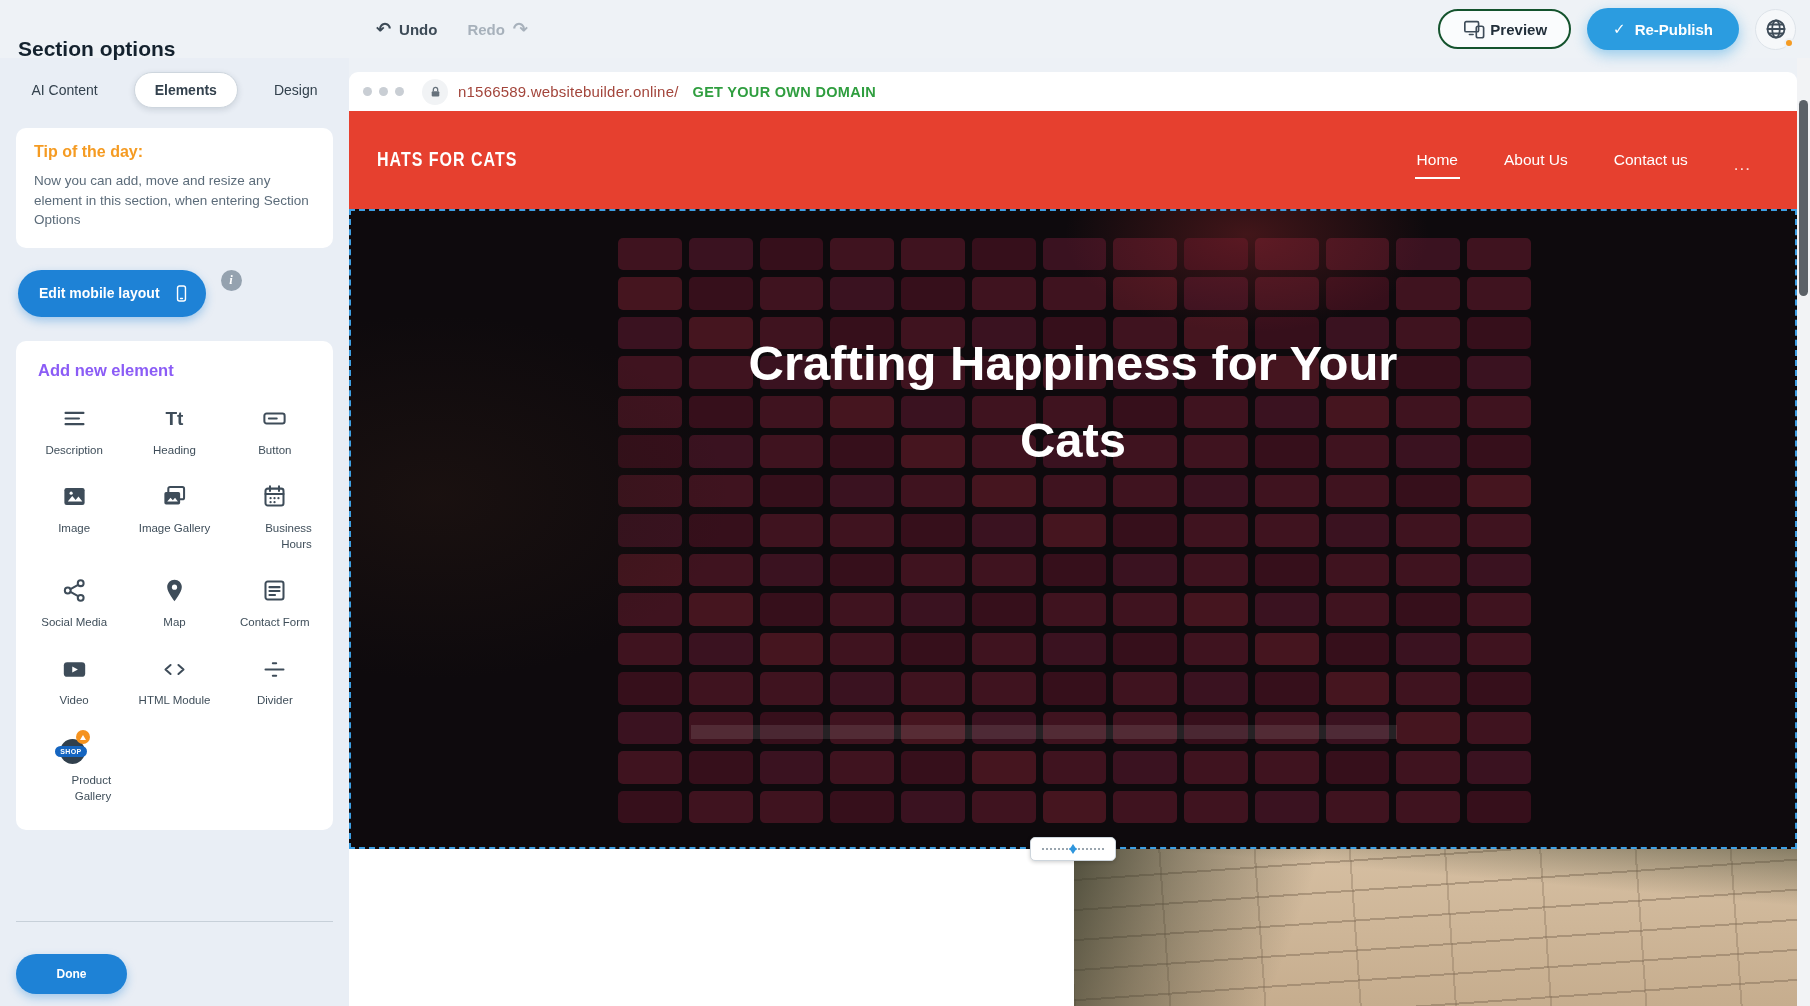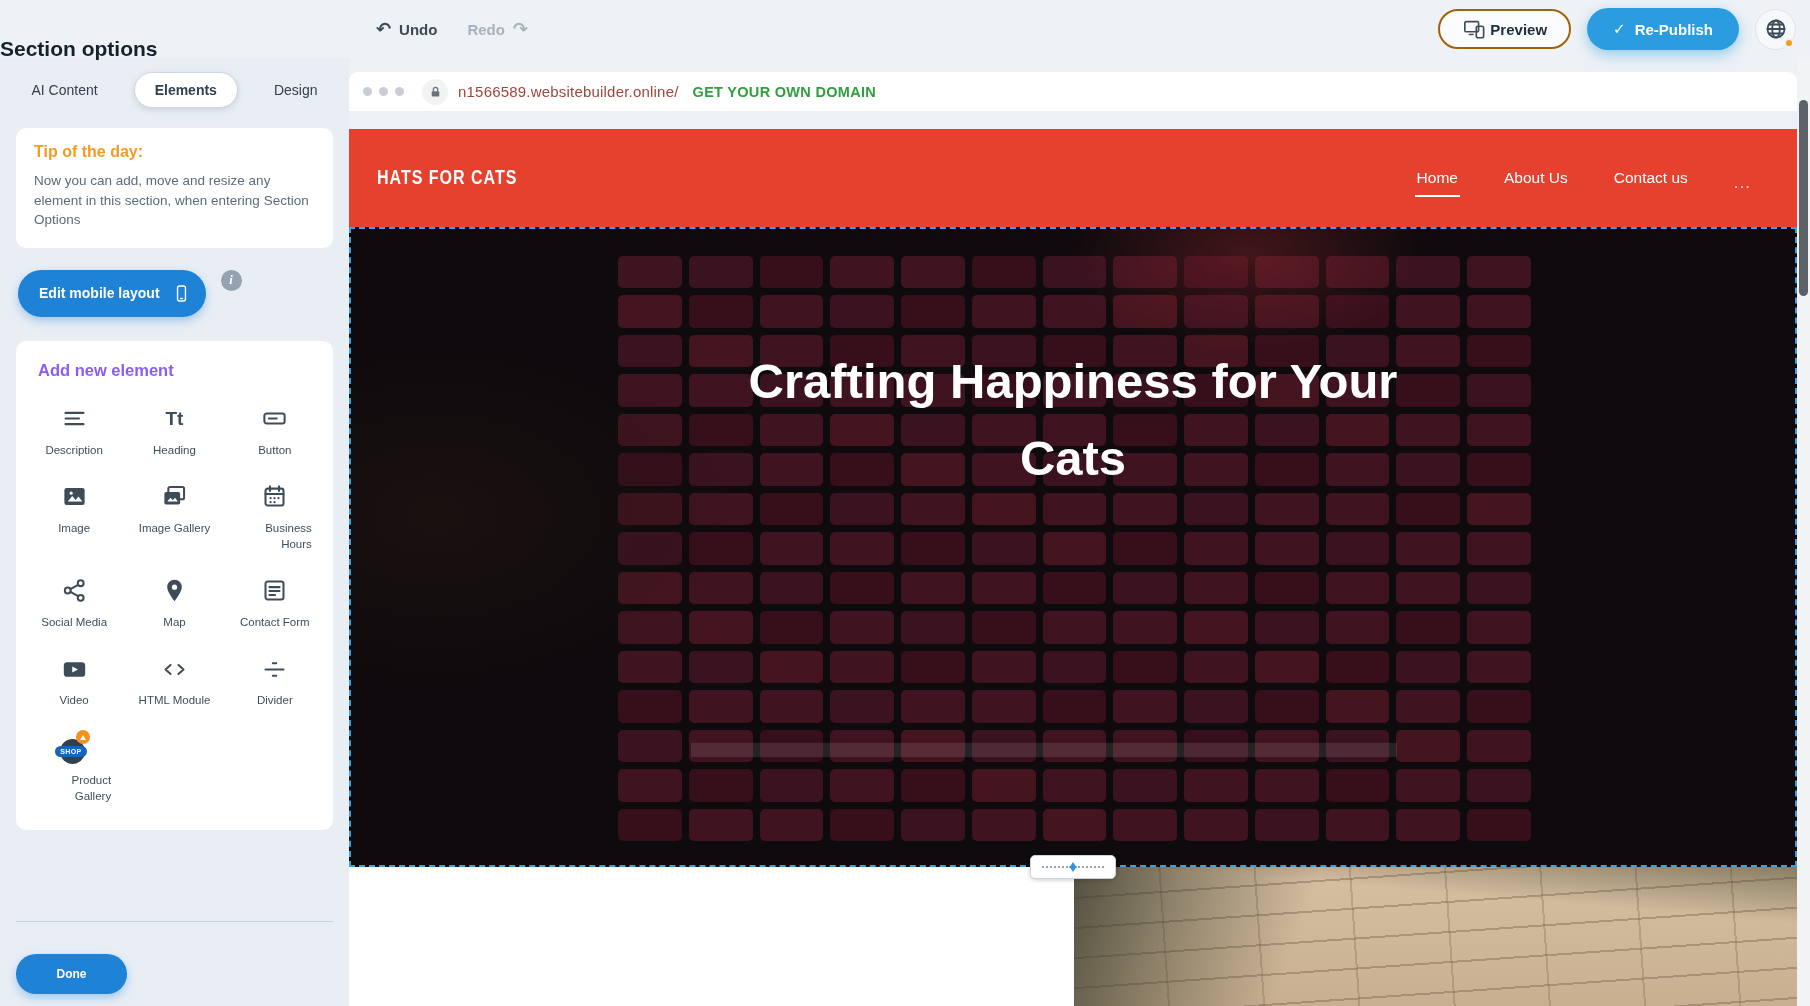--- a/index.html
+++ b/index.html
@@ -5,28 +5,28 @@
   * { margin:0; padding:0; box-sizing:border-box; }
   html,body { width:1810px; height:1006px; }
   body {
     font-family:"Liberation Sans","DejaVu Sans",sans-serif;
     background:#edf1f6; overflow:hidden; position:relative; color:#1b2a38;
   }
   button { font-family:inherit; border:none; background:none; cursor:pointer; }
 
   
   .topbar { position:absolute; top:0; left:0; width:1810px; height:58px; background:#eef2f6; display:flex; align-items:center; z-index:8; }
-  .topbar h1 { font-size:21px; font-weight:700; color:#14222e; width:352px;margin-top:40px; }
+  .topbar h1 { font-size:21px; font-weight:700; color:#14222e; padding-left:18px; width:352px;margin-top:40px; }
   .undoredo { display:flex; align-items:center; gap:30px; margin-left:24px; }
   .undo-btn, .redo-btn { font-size:15px; font-weight:700; display:flex; gap:8px; align-items:center; }
   .undo-btn { color:#3c4a56; }
   .redo-btn { color:#a7b1bb; cursor:default; }
   .u-ico { font-size:18px; line-height:1; }
   .top-actions { margin-left:auto; display:flex; align-items:center; gap:16px; padding-right:14px; }
-  .preview-btn { display:flex; align-items:center; gap:4px; height:40px; padding:0 22px; border:2px solid #a16207; border-radius:22px; background:#fafcfd; font-size:15px; font-weight:700; color:#222f3a; }
+  .preview-btn { display:flex; align-items:center; gap:4px; height:40px; padding:0 22px; border:2px solid #14532d; border-radius:22px; background:#fafcfd; font-size:15px; font-weight:700; color:#222f3a; }
   .republish-btn { display:flex; align-items:center; gap:9px; height:42px; padding:0 26px; border-radius:23px; background:#2b9ce0; color:#fff; font-size:15px; font-weight:700; box-shadow:0 5px 14px rgba(43,156,224,.45); }
   .check-ico { font-size:15px; font-weight:700; }
   .globe-btn { width:41px; height:41px; border-radius:50%; background:#f6f8fa; border:1px solid #dde3e9; display:flex; align-items:center; justify-content:center; position:relative; }
   .notif-dot { position:absolute; right:1px; bottom:1px; width:10px; height:10px; border-radius:50%; background:#f59b22; border:2px solid #eef2f6; }
 
   
   .sidebar { position:absolute; top:58px; left:0; width:349px; height:948px; background:#e9eef5; padding:12px 16px 4px; }
   .tabs { display:flex; justify-content:center; align-items:center; gap:24px; height:40px; margin-bottom:18px; }
   .tab { font-size:14px; color:#33414d; padding:9px 12px; border-radius:19px; }
   .tab.active { background:#fff; border:1px solid #ced6de; box-shadow:0 2px 6px rgba(30,50,70,.14); font-weight:700; padding:9px 20px; }
@@ -55,21 +55,21 @@
 
   
   .main { position:absolute; left:349px; top:58px; width:1448px; height:948px; }
   .browser-bar { position:absolute; top:14px; left:0; width:1448px; height:39px; background:#fff; border-radius:9px 9px 0 0; display:flex; align-items:center; padding:0 14px; gap:10px; }
   .win-dots { display:flex; gap:7px; margin-right:8px; }
   .win-dots span { width:9px; height:9px; border-radius:50%; background:#c9ced4; }
   .lock-wrap { display:flex; align-items:center; justify-content:center; width:26px; height:26px; border-radius:50%; background:#f1f3f5; }
   .url { font-size:15px; color:#a3453b; letter-spacing:.2px; }
   .domain-cta { font-size:14.5px; font-weight:700; color:#2f9e3f; margin-left:4px; letter-spacing:.3px; text-decoration:none; cursor:pointer; }
 
-  .site { position:absolute; top:71px; left:0; width:1448px; height:672px; background:#be185d; }
+  .site { position:absolute; top:53px; left:0; width:1448px; height:672px; background:#be185d; }
   .site-header { height:98px; background:#e6402f; display:flex; align-items:center; padding:0 46px 0 28px; }
   .logo { color:#fff; font-weight:700; font-size:16px; letter-spacing:1px; transform:scaleY(1.25); display:inline-block; }
   .site-nav { margin-left:auto; display:flex; align-items:flex-end; gap:46px; }
   .nav-link { color:#fff; font-size:15.5px; position:relative; text-decoration:none; cursor:pointer; }
   .nav-link.active { font-weight:400; }
   .nav-link.active::after { content:""; position:absolute; left:-2px; right:-2px; bottom:-10px; height:2px; background:#fff; }
   .nav-more { color:#ffffffd9; font-size:17px; letter-spacing:1px; cursor:pointer; line-height:0.4; }
 
   
   .hero { position:relative; height:640px; background:#0e0a0d; z-index:2; }

